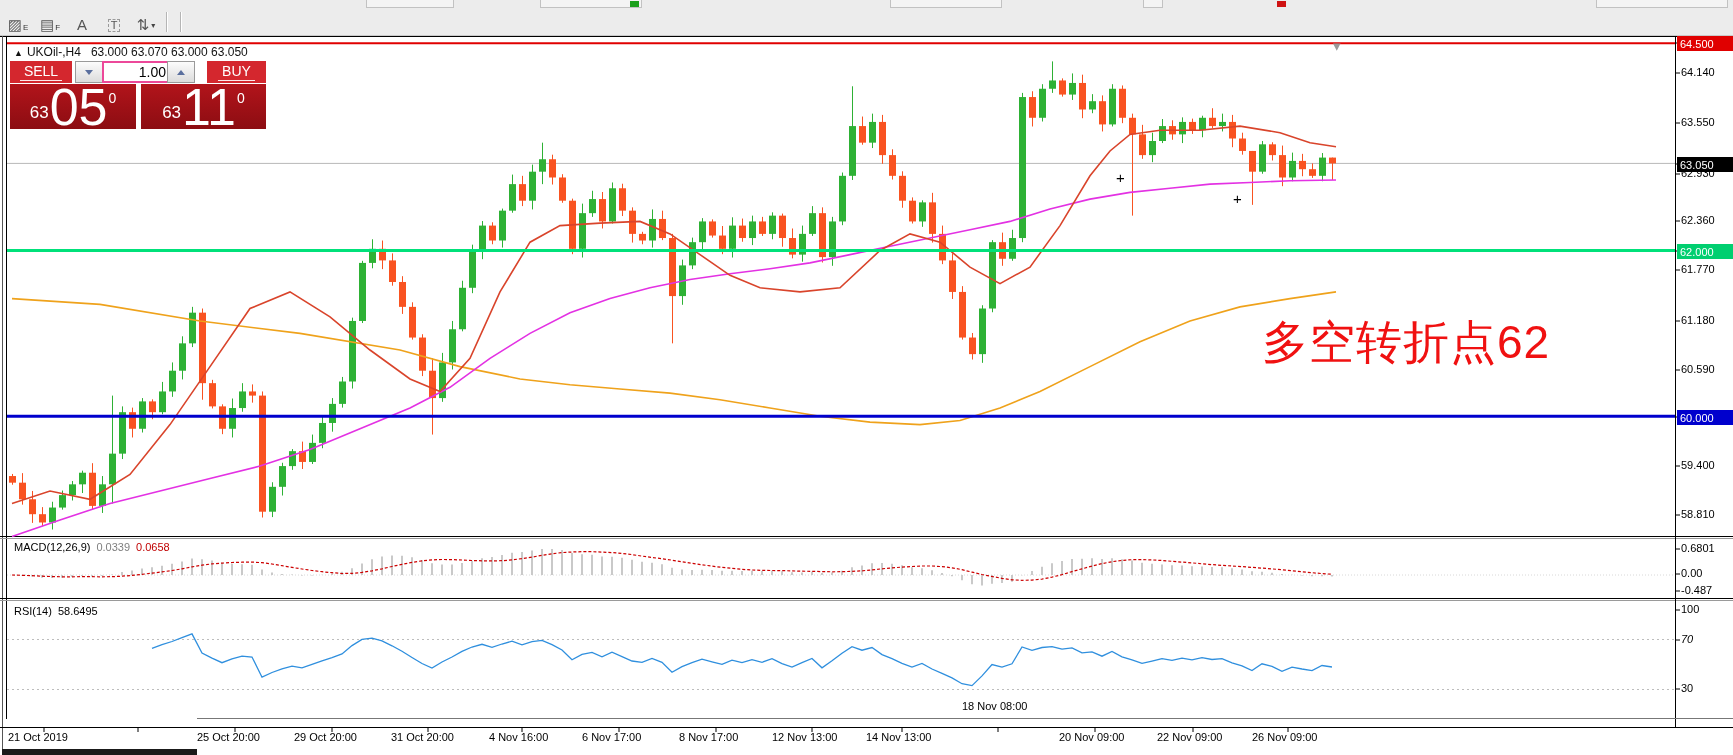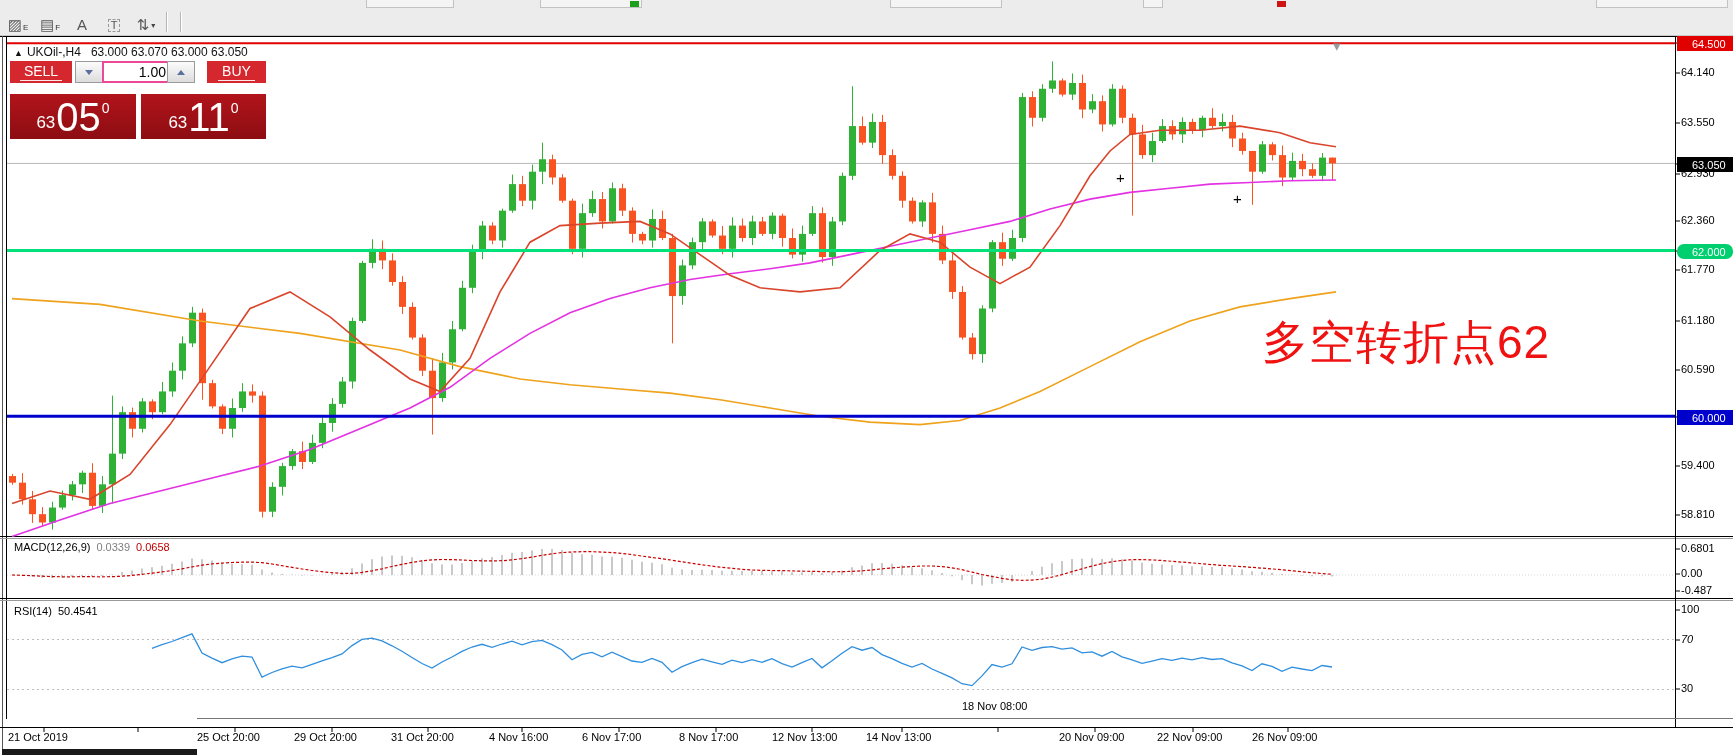--- a/index.html
+++ b/index.html
@@ -35,31 +35,31 @@
   .btn-sell{left:0;width:62px;}
   .btn-buy{left:197px;width:59px;}
   .btn-sell span,.btn-buy span{border-bottom:1px solid rgba(255,255,255,.9);padding:0 4px 1px 4px;}
   .vol-dn,.vol-up{position:absolute;top:0;width:26px;height:20px;border:1px solid #9a9a9a;
       background:linear-gradient(#fcfcfc,#dcdcdc);display:flex;align-items:center;justify-content:center;cursor:pointer;}
   .vol-dn{left:65px;} .vol-up{left:157px;}
   .tri-dn{width:0;height:0;border-left:4px solid transparent;border-right:4px solid transparent;border-top:5px solid #5a6f9e;}
   .tri-up{width:0;height:0;border-left:4px solid transparent;border-right:4px solid transparent;border-bottom:5px solid #5a6f9e;}
   .vol-input{position:absolute;left:92px;top:0;width:58px;height:18px;border:2px solid #ec4899;font-size:14px;
       text-align:right;padding:0 4px;font-family:"Liberation Sans",sans-serif;}
-  .tiles{position:relative;margin-top:11px;height:45px;}
+  .tiles{position:relative;margin-top:1px;height:45px;}
   .tile{position:absolute;top:0;height:45px;background:linear-gradient(#b2141b,#8c0d12);color:#fff;
       display:flex;align-items:center;justify-content:center;cursor:pointer;}
   .tile-sell{left:0;width:126px;} .tile-buy{left:131px;width:125px;}
   .tile .pre{font-size:17px;margin-top:13px;margin-right:1px;}
-  .tile .big{font-size:40px;line-height:40px;}
+  .tile .big{font-size:52px;line-height:40px;}
   .tile .sup{font-size:14px;margin-bottom:17px;margin-left:1px;}
   
   .axis-label{position:absolute;z-index:2;font-size:11px;color:#000;white-space:nowrap;}
   .badge{position:absolute;z-index:2;left:1677px;width:56px;height:15px;color:#fff;font-size:11px;
-      display:flex;align-items:center;padding-left:15px;box-sizing:border-box;}
+      display:flex;align-items:center;padding-left:3px;box-sizing:border-box;}
   .xlabel{position:absolute;z-index:2;top:697px;font-size:11px;color:#000;white-space:nowrap;}
   .paneltag{position:absolute;z-index:2;font-size:11px;color:#000;}
   .paneltag .v1{color:#7f7f7f;margin-left:6px;}
   .paneltag .v2{color:#c00000;margin-left:6px;}
   .annot{position:absolute;z-index:2;left:1262px;top:276px;font-size:46px;color:#f01111;letter-spacing:1px;white-space:nowrap;}
   .marker{position:absolute;z-index:2;font-size:15px;line-height:1;color:#000;}
   .scroll-thumb{position:absolute;z-index:2;left:2px;top:713px;width:195px;height:6px;background:#1a1a1a;}
 </style>
 </head>
 <body>
@@ -134,21 +134,21 @@
           <span class="big">11</span>
           <span class="sup">0</span>
         </div>
       </div>
     </div>
 
     <div class="paneltag" style="left:14px;top:505px;">
       <span>MACD(12,26,9)</span><span class="v1">0.0339</span><span class="v2">0.0658</span>
     </div>
     <div class="paneltag" style="left:14px;top:569px;">
-      <span>RSI(14)</span><span style="margin-left:6px;">50.4541</span>
+      <span>RSI(14)</span><span style="margin-left:6px;">58.6495</span>
     </div>
 
     <div class="annot">多空转折点62</div>
 
     <div class="scroll-thumb"></div>
   </div>
 
   <svg id="svg" width="1733" height="755">
       <rect x="0" y="36" width="1733" height="719" fill="#ffffff"></rect>
       <line x1="0" x2="1733" y1="36.5" y2="36.5" stroke="#000"></line>
@@ -606,21 +606,21 @@
       <line x1="1193" x2="1193" y1="727" y2="732" stroke="#000"></line>
       <line x1="1288" x2="1288" y1="727" y2="732" stroke="#000"></line>
     </svg>
   <div id="overlays">
       <div class="badge" style="left: 1677px; top: 36px; background: rgb(224, 0, 0);">64.500</div>
       <div class="axis-label" style="left: 1681px; top: 66px;">64.140</div>
       <div class="axis-label" style="left: 1681px; top: 116px;">63.550</div>
       <div class="axis-label" style="left: 1681px; top: 167px;">62.930</div>
       <div class="badge" style="left: 1677px; top: 157px; background: rgb(0, 0, 0);">63.050</div>
       <div class="axis-label" style="left: 1681px; top: 214px;">62.360</div>
-      <div class="badge" style="left: 1677px; top: 244px; background: rgb(0, 207, 112); border-radius: 7px;">62.000</div>
+      <div class="badge" style="left: 1677px; top: 244px; background: rgb(0, 207, 112);">62.000</div>
       <div class="axis-label" style="left: 1681px; top: 263px;">61.770</div>
       <div class="axis-label" style="left: 1681px; top: 314px;">61.180</div>
       <div class="axis-label" style="left: 1681px; top: 363px;">60.590</div>
       <div class="badge" style="left: 1677px; top: 410px; background: rgb(0, 0, 205);">60.000</div>
       <div class="axis-label" style="left: 1681px; top: 459px;">59.400</div>
       <div class="axis-label" style="left: 1681px; top: 508px;">58.810</div>
       <div class="axis-label" style="left: 1681px; top: 542px;">0.6801</div>
       <div class="axis-label" style="left: 1681px; top: 567px;">0.00</div>
       <div class="axis-label" style="left: 1681px; top: 584px;">-0.487</div>
       <div class="axis-label" style="left: 1681px; top: 603px;">100</div>

